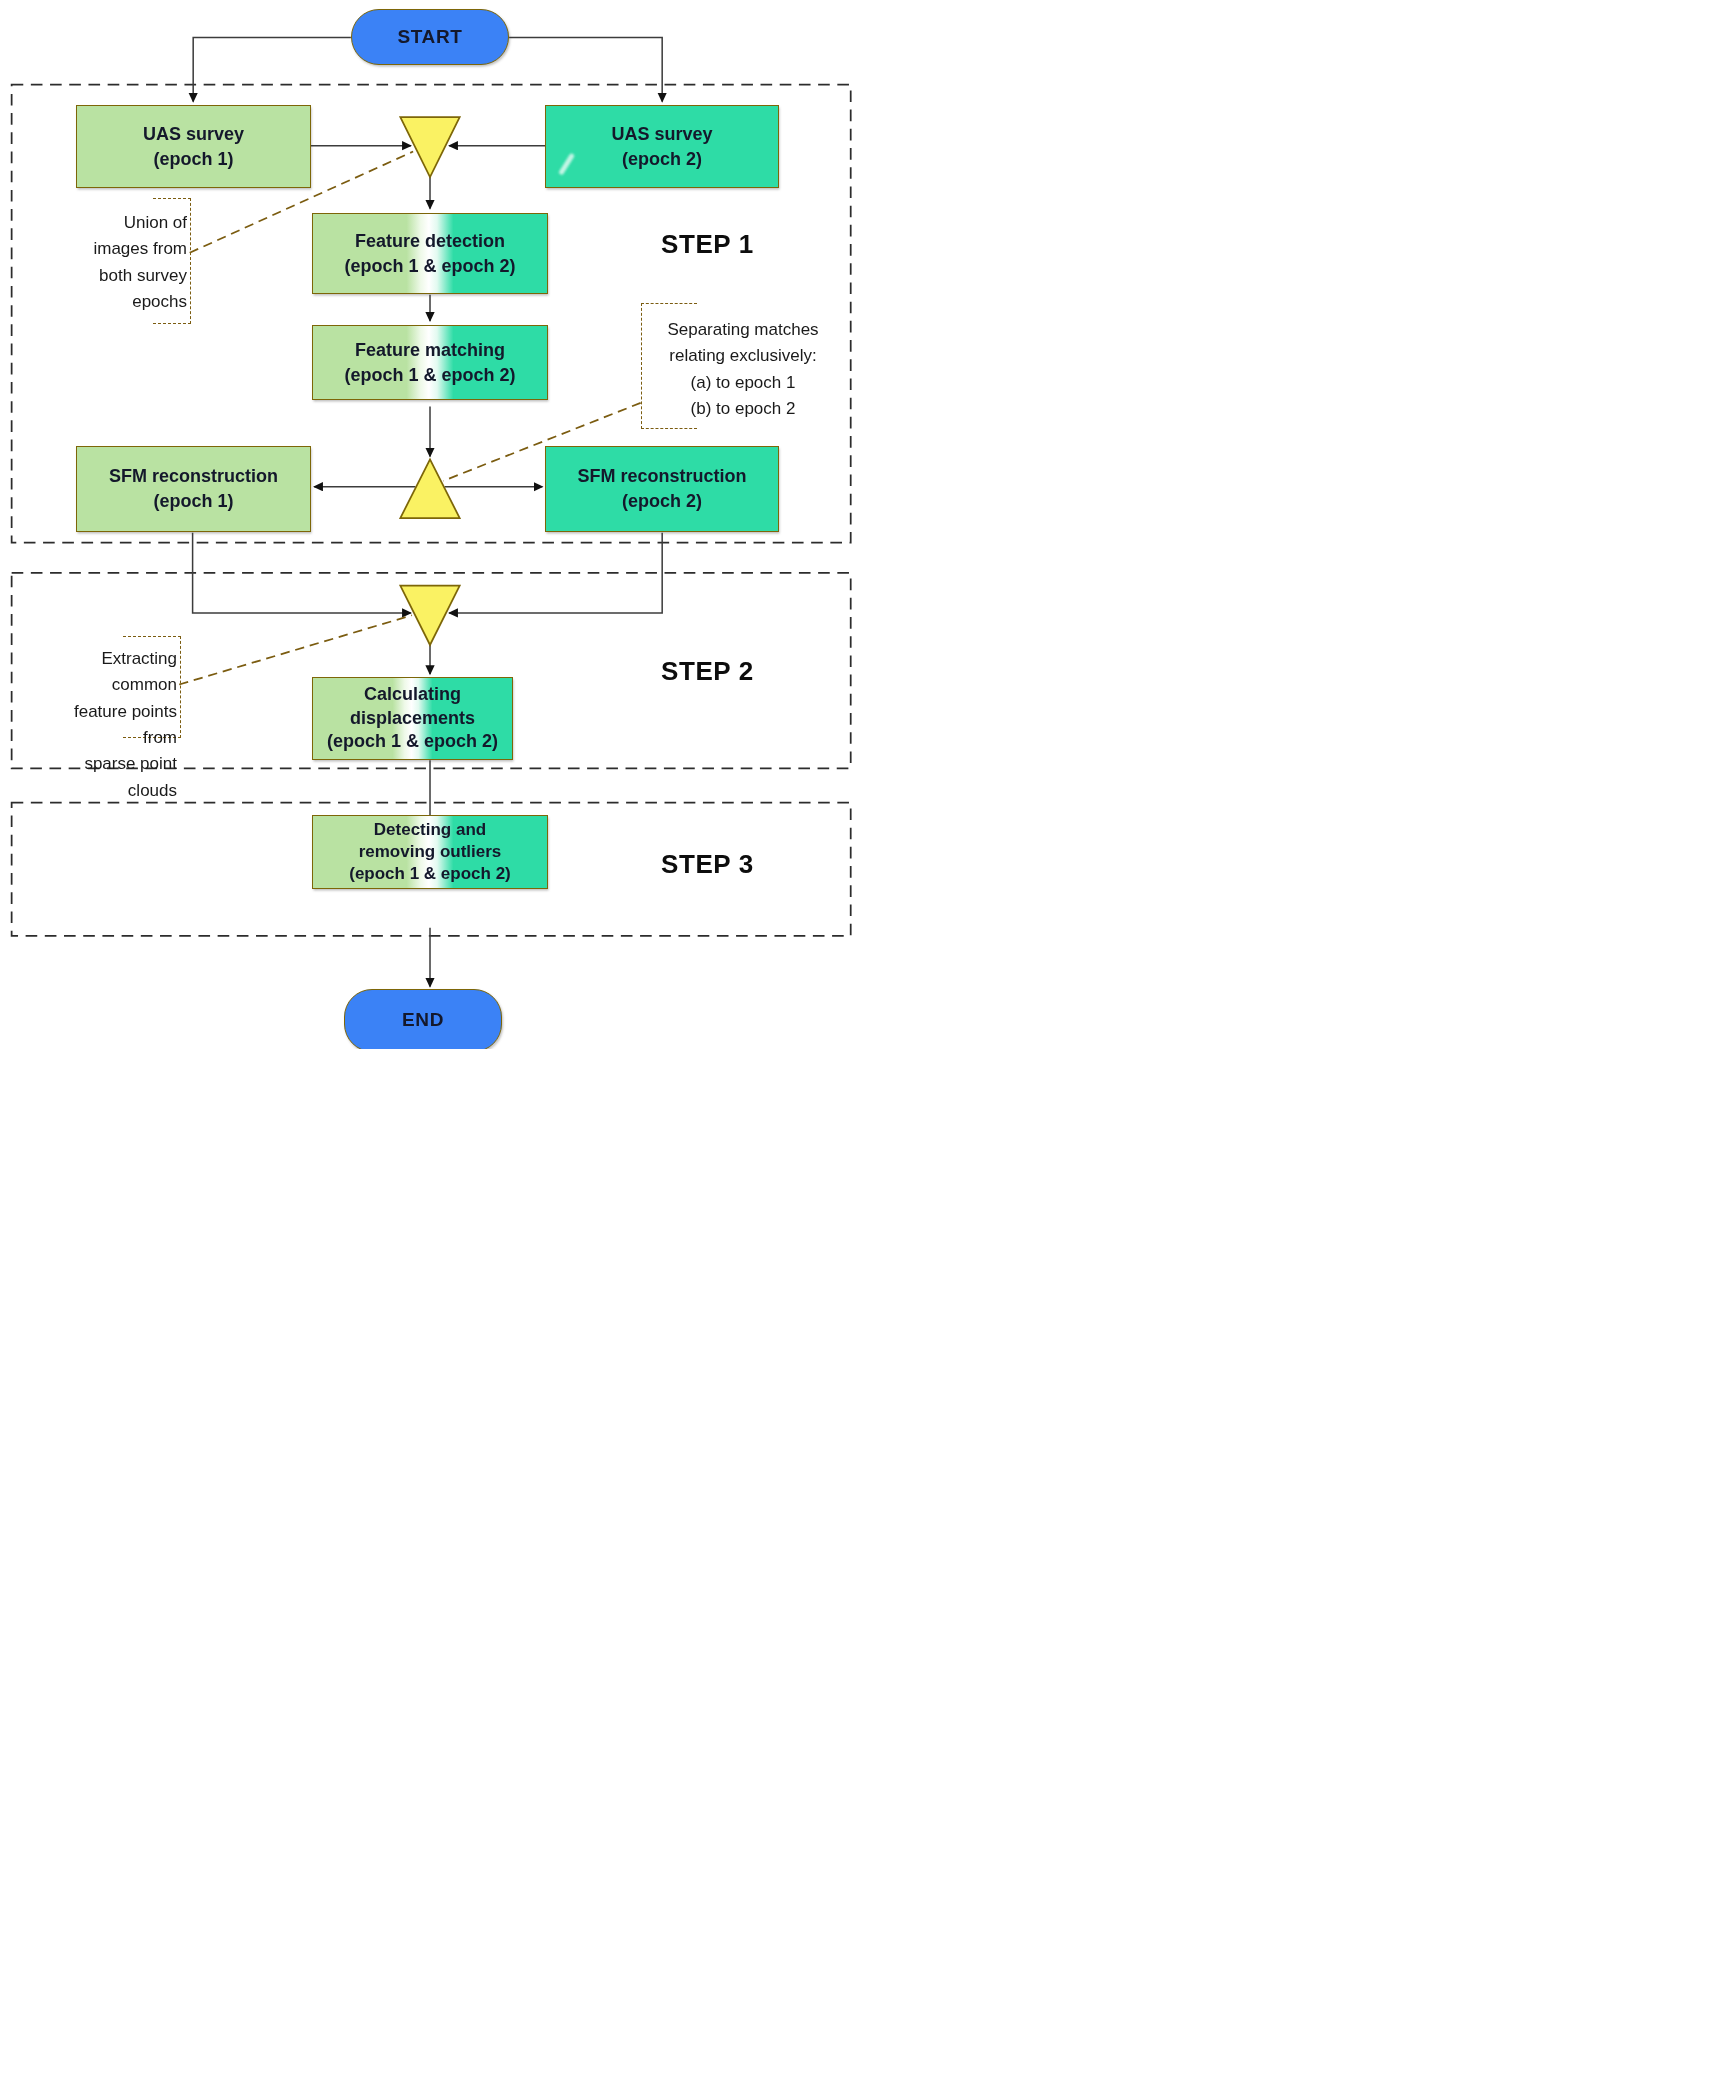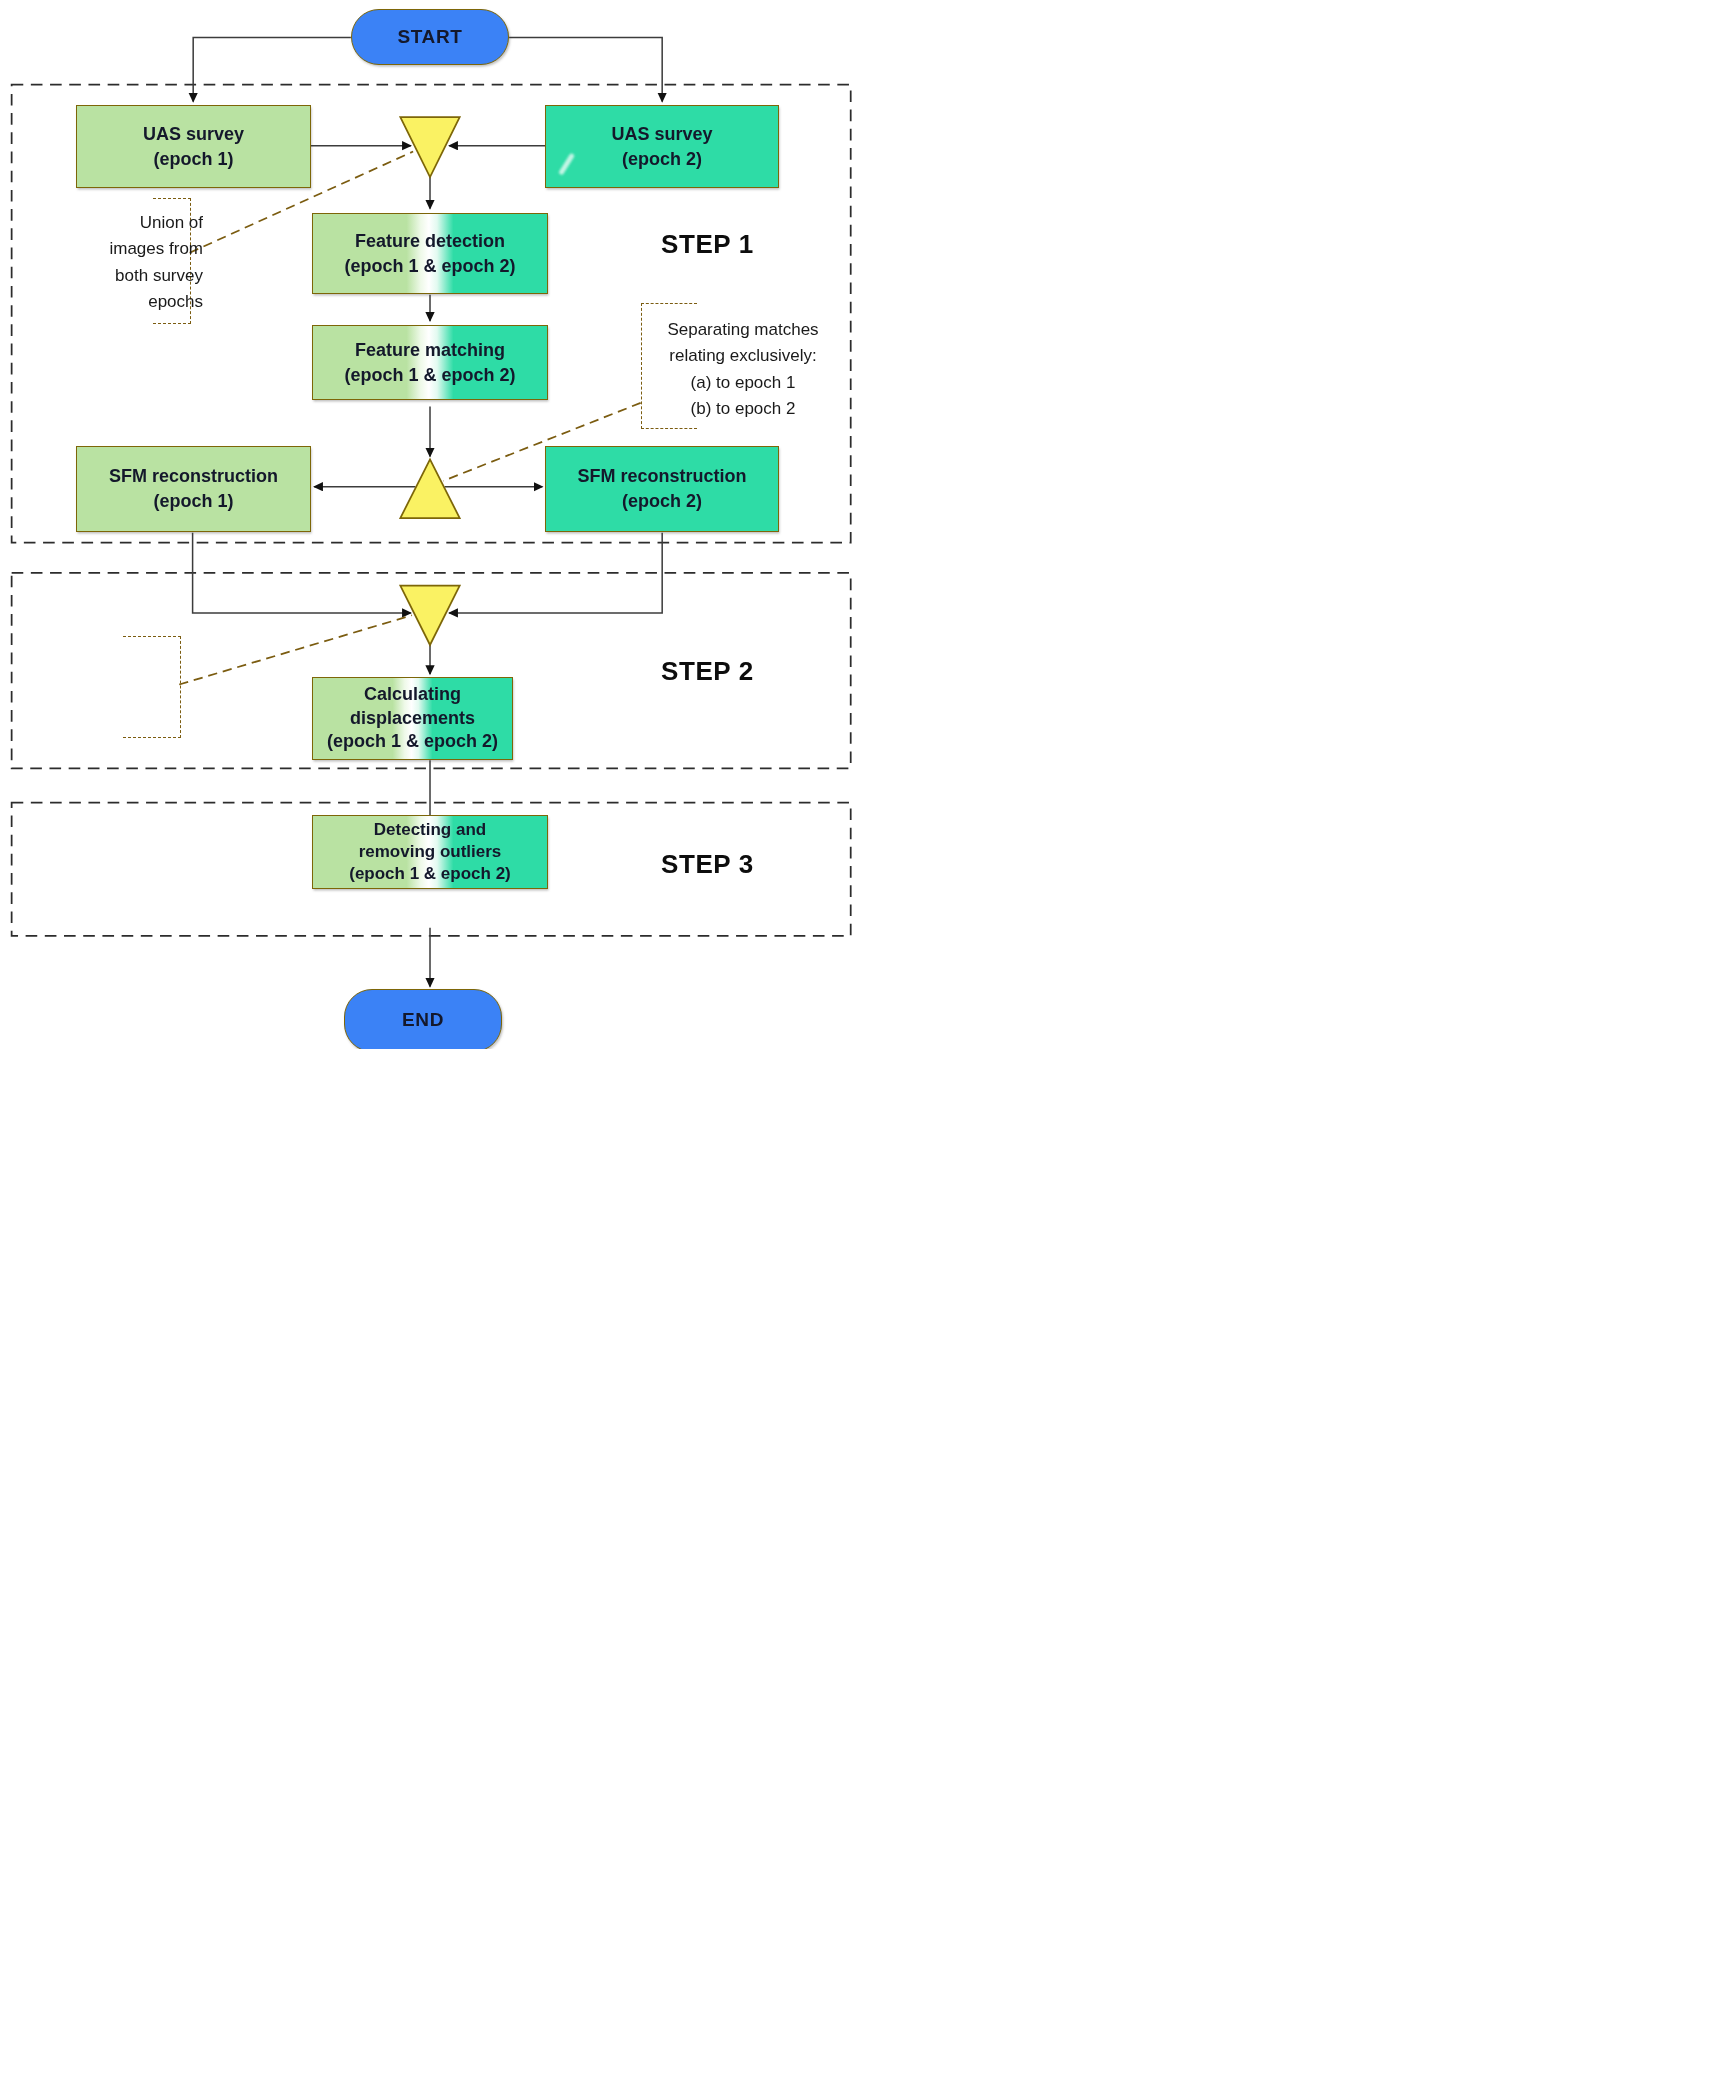--- a/index.html
+++ b/index.html
@@ -162,31 +162,36 @@
     <span>Detecting and</span>
     <span>removing outliers</span>
     <span>(epoch 1 &amp; epoch 2)</span>
   </div>
 
   <div class="step-label" style="left:661px;top:229px;">STEP 1</div>
   <div class="step-label" style="left:661px;top:656px;">STEP 2</div>
   <div class="step-label" style="left:661px;top:849px;">STEP 3</div>
 
   <div class="ann-frame frame-right" style="left:153px;top:198px;width:38px;height:126px;"></div>
-  <div class="ann-text right" style="left:92px;top:210px;width:111px;">
+  <div class="ann-text right" style="left:76px;top:210px;width:111px;">
     <div>Union of</div>
     <div>images from</div>
     <div>both survey</div>
     <div>epochs</div>
   </div>
 
   <div class="ann-frame frame-left" style="left:641px;top:303px;width:56px;height:126px;"></div>
   <div class="ann-text left" style="left:647px;top:317px;width:192px;">
     <div>Separating matches</div>
     <div>relating exclusively:</div>
     <div>(a) to epoch 1</div>
     <div>(b) to epoch 2</div>
   </div>
 
   <div class="ann-frame frame-right" style="left:123px;top:636px;width:58px;height:102px;"></div>
+  <div class="ann-text right" style="left:55px;top:646px;width:122px;">
+    <div>Extracting common</div>
+    <div>feature points from</div>
+    <div>sparse point clouds</div>
+  </div>
 
 </div>
 
 
 </body></html>

